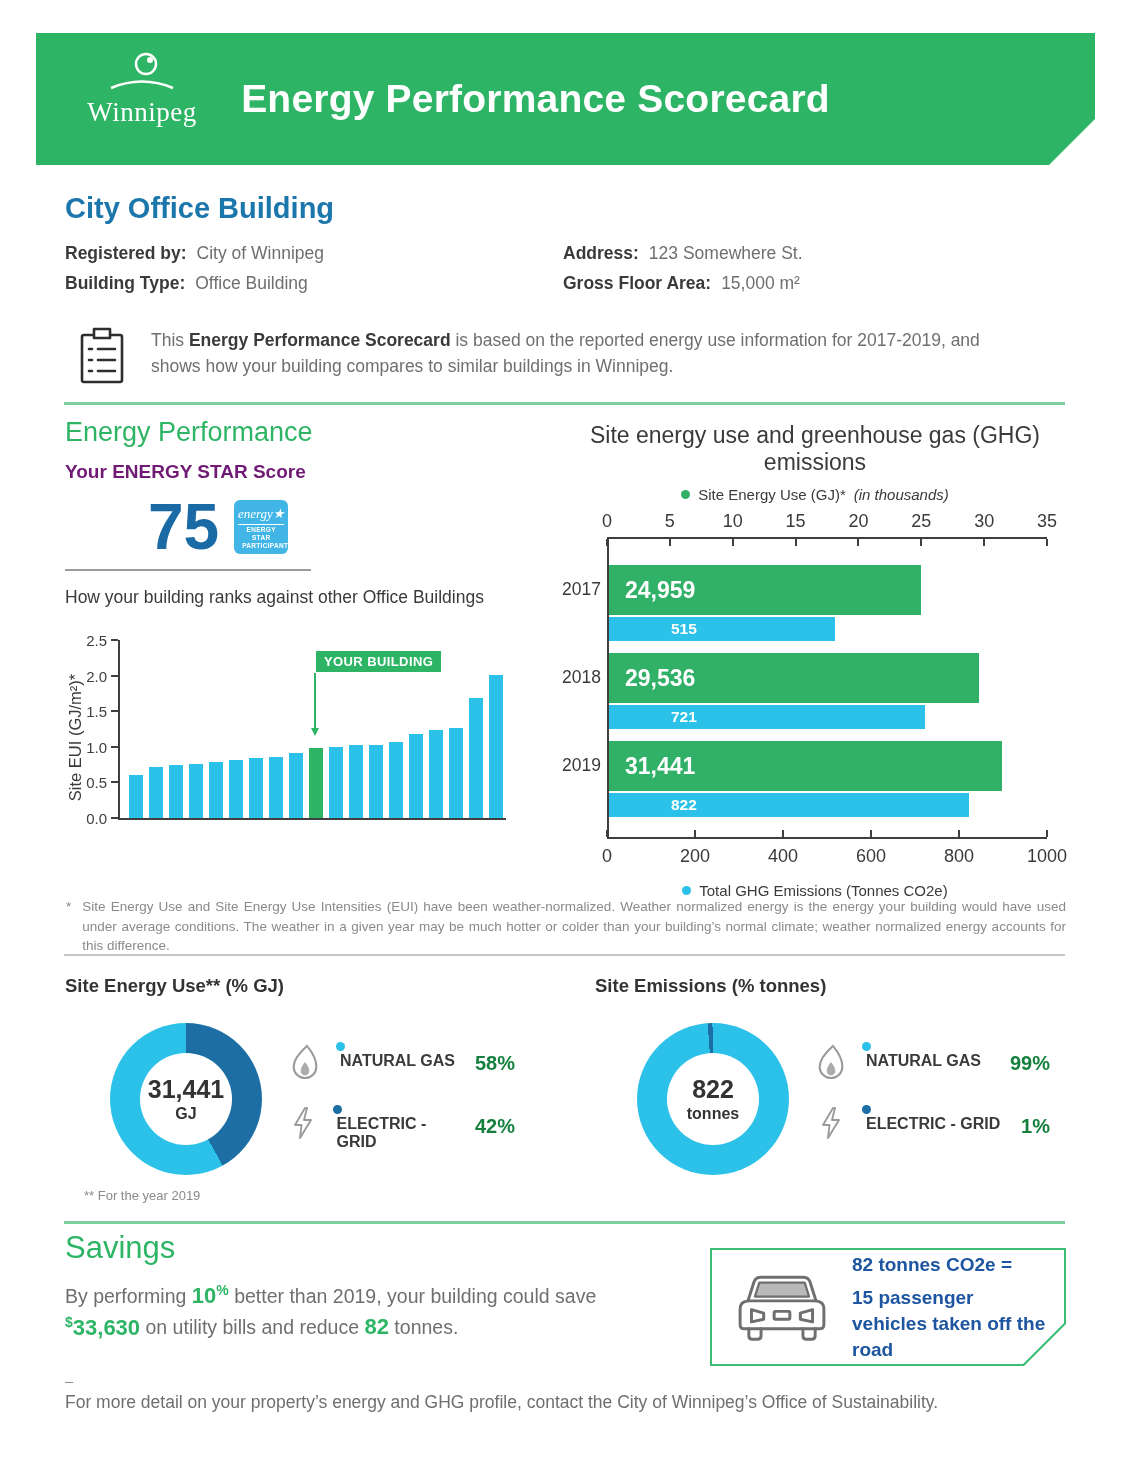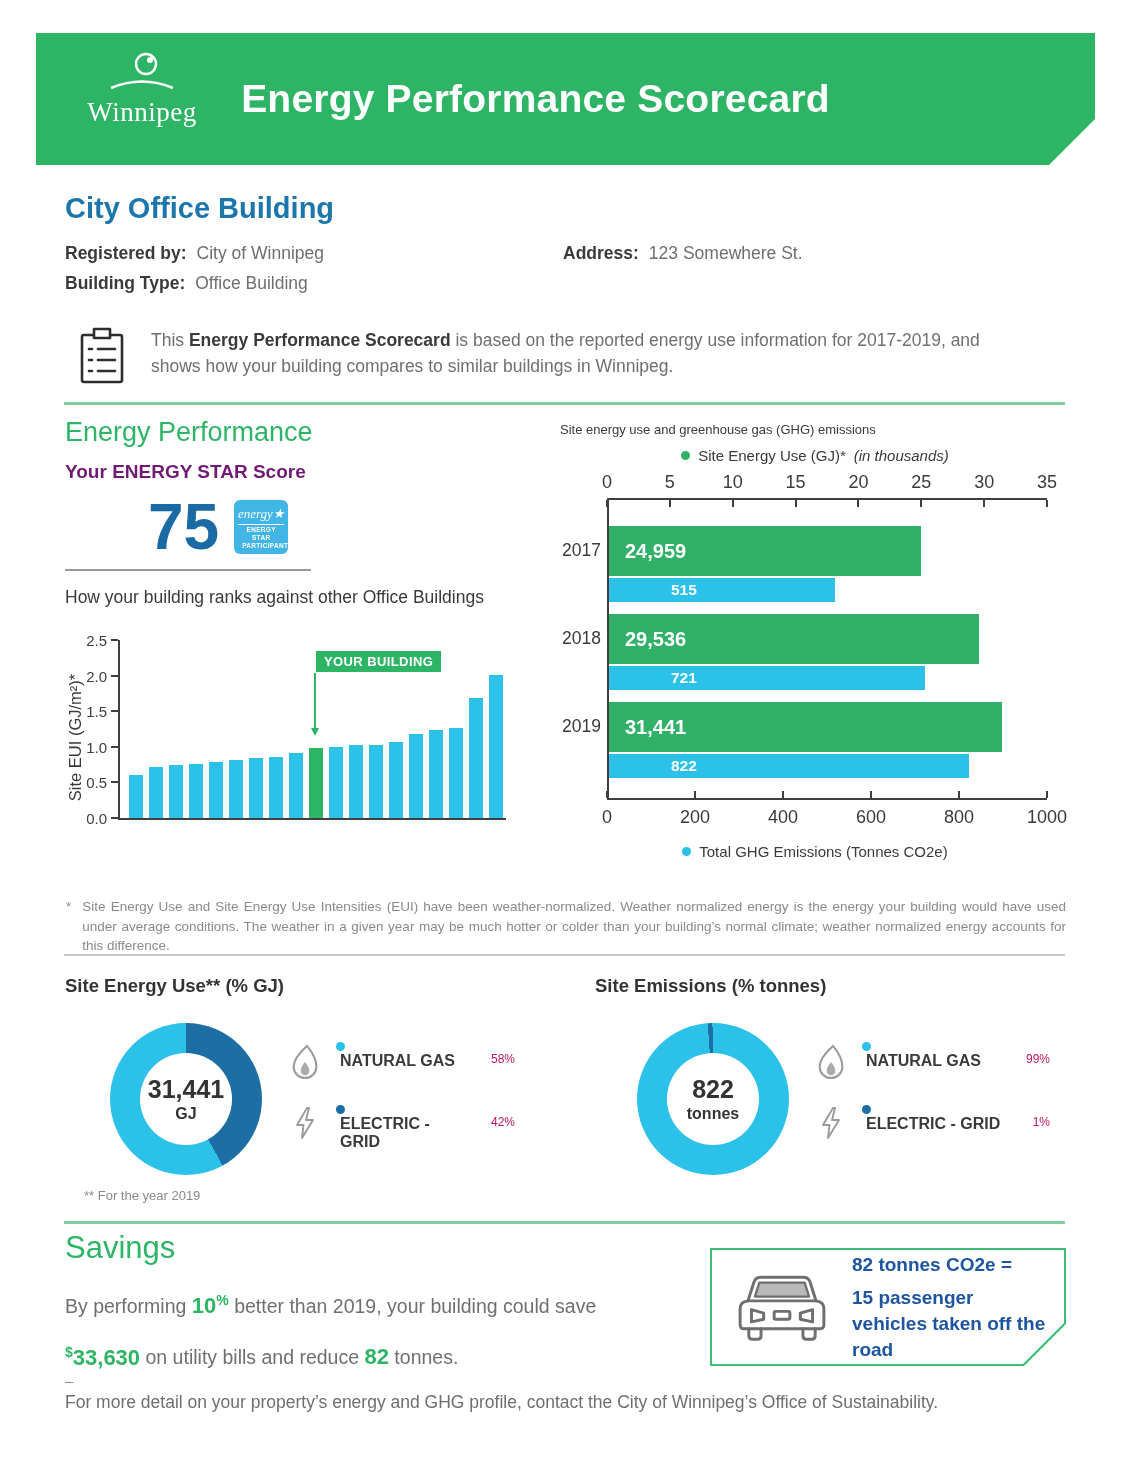--- a/index.html
+++ b/index.html
@@ -58,40 +58,40 @@
                      font-size:15px; color:#404040; }
   .eui-ytick-mark { position:absolute; left:-9px; width:7px; height:2px; background:#3f3f3f; transform:translateY(-1px); }
   .yb-box { position:absolute; left:196px; top:11px; background:#2db565; color:#fff; font-weight:700;
             font-size:13px; letter-spacing:.4px; padding:3px 8px; white-space:nowrap; }
   .yb-arrow { position:absolute; left:194px; top:33px; width:2px; height:60px; background:#2db565; }
   .yb-arrow::after { content:''; position:absolute; bottom:-7px; left:-3px; width:0; height:0;
                      border:4px solid transparent; border-top:8px solid #2db565; }
 
   
   .hchart { position:absolute; left:560px; top:422px; width:510px; }
-  .hchart-title { font-size:13px; color:#3a3a3a; text-align:left; }
+  .hchart-title { font-size:23px; color:#3a3a3a; text-align:center; }
   .hlegend { display:flex; justify-content:center; align-items:center; gap:8px; font-size:15px; color:#3a3a3a; }
   .hlegend.top { margin-top:10px; }
   .hlegend.bottom { margin-top:10px; }
   .hlegend i { font-style:italic; }
   .dot { display:inline-block; width:9px; height:9px; border-radius:50%; }
   .hplot-wrap { margin-left:47px; width:440px; margin-top:8px; }
   .axis-labels { position:relative; height:26px; font-size:18px; color:#3a3a3a; }
   .axis-labels span { position:absolute; transform:translateX(-50%); }
   .axis-line { position:relative; height:2px; background:#3f3f3f; }
   .axis-line .tick { position:absolute; width:2px; height:7px; background:#3f3f3f; }
   .axis-line.top .tick { top:2px; }
   .axis-line.bottom .tick { top:-7px; }
   .hplot { position:relative; height:298px; border-left:2px solid #3f3f3f;
            display:flex; flex-direction:column; gap:12px; padding-top:26px; }
   .hgroup { position:relative; }
   .year-label { position:absolute; left:-52px; top:14px; width:44px; text-align:right;
                 font-size:17.5px; color:#3a3a3a; }
   .hbar { color:#fff; font-weight:700; white-space:nowrap; }
-  .hbar.energy { height:50px; line-height:50px; font-size:20px; padding-left:16px; margin-bottom:2px; }
+  .hbar.energy { height:50px; line-height:50px; font-size:23px; padding-left:16px; margin-bottom:2px; }
   .hbar.ghg { height:24px; line-height:24px; font-size:15.5px; padding-left:62px; }
 
   
   .footnote-star { position:absolute; left:66px; top:897px; width:1000px; display:flex; gap:11px;
                    font-size:13.5px; color:#8a8a8a; line-height:19.5px; }
   .footnote-star p { text-align:justify; }
 
   
   .mix-heading { position:absolute; top:975px; font-size:18.5px; font-weight:700; color:#333; }
   .mh1 { left:65px; } .mh2 { left:595px; }
@@ -100,27 +100,27 @@
   .donut-hole { position:absolute; inset:30px; background:#fff; border-radius:50%;
                 display:flex; flex-direction:column; align-items:center; justify-content:center; }
   .donut-val { font-size:25px; font-weight:700; color:#333; }
   .donut-unit { font-size:16px; font-weight:700; color:#333; margin-top:1px; }
   .legend { position:absolute; top:1040px; }
   .lg1 { left:287px; width:228px; } .lg2 { left:813px; width:237px; }
   .legend-row { display:flex; align-items:flex-start; gap:17px; min-height:49px; margin-bottom:14px; }
   .legend-icon { width:36px; display:flex; justify-content:center; padding-top:2px; }
   .legend-label { position:relative; font-size:16px; font-weight:700; color:#3a3a3a; padding-top:12px; }
   .legend-label .dot { position:absolute; top:2px; left:-4px; }
-  .legend-pct { margin-left:auto; font-size:12px; font-weight:400; color:#be185d; padding-top:12px; }
+  .legend-pct { margin-left:auto; font-size:20px; font-weight:700; color:#15803d; padding-top:12px; }
   .mix-footnote { position:absolute; left:84px; top:1188px; font-size:13px; color:#8a8a8a; }
 
   
   .savings { position:absolute; left:65px; top:1230px; width:630px; }
   .savings h2 { font-size:31px; font-weight:500; color:#2db565; }
-  .savings p { margin-top:12px; font-size:19.5px; color:#6f6f6f; line-height:45px; }
+  .savings p { margin-top:12px; font-size:19.5px; color:#6f6f6f; line-height:25px; }
   .gnum { color:#2db565; font-weight:700; font-size:22px; }
   .gnum sup { font-size:14px; font-weight:700; }
 
   .equiv-box { position:absolute; left:710px; top:1248px; width:356px; height:118px; background:#3cbc74;
                clip-path:polygon(0 0,100% 0,100% calc(100% - 42px),calc(100% - 42px) 100%,0 100%); }
   .equiv-inner { position:absolute; inset:2px; background:#fff;
                  clip-path:polygon(0 0,100% 0,100% calc(100% - 41px),calc(100% - 41px) 100%,0 100%);
                  display:flex; align-items:center; gap:22px; padding-left:22px; }
   .equiv-text { color:#1d55a0; font-weight:700; font-size:19px; line-height:26px; width:200px; }
   .equiv-line1 { margin-bottom:7px; }
@@ -149,20 +149,23 @@
   <h2 class="building-name">City Office Building</h2>
   <div class="info-grid">
     <div class="info-row">
       <span class="lbl">Registered by:</span><span class="val">City of Winnipeg</span>
     </div>
     <div class="info-row">
       <span class="lbl">Address:</span><span class="val">123 Somewhere St.</span>
     </div>
     <div class="info-row">
       <span class="lbl">Building Type:</span><span class="val">Office Building</span>
+    </div>
+    <div class="info-row">
+      <span class="lbl">Gross Floor Area:</span><span class="val">15,000 m²</span>
     </div>
   </div>
 
   <div class="intro">
     <svg width="46" height="58" viewBox="0 0 46 58" fill="none" stroke="#2e2e2e" stroke-width="2.6" stroke-linecap="round" stroke-linejoin="round">
       <rect x="3" y="8" width="40" height="47" rx="2"></rect>
       <rect x="15" y="2" width="16" height="9" fill="#ffffff"></rect>
       <line x1="10" y1="22" x2="13" y2="22"></line>
         <line x1="19" y1="22" x2="36" y2="22"></line>
       <line x1="10" y1="33" x2="13" y2="33"></line>

